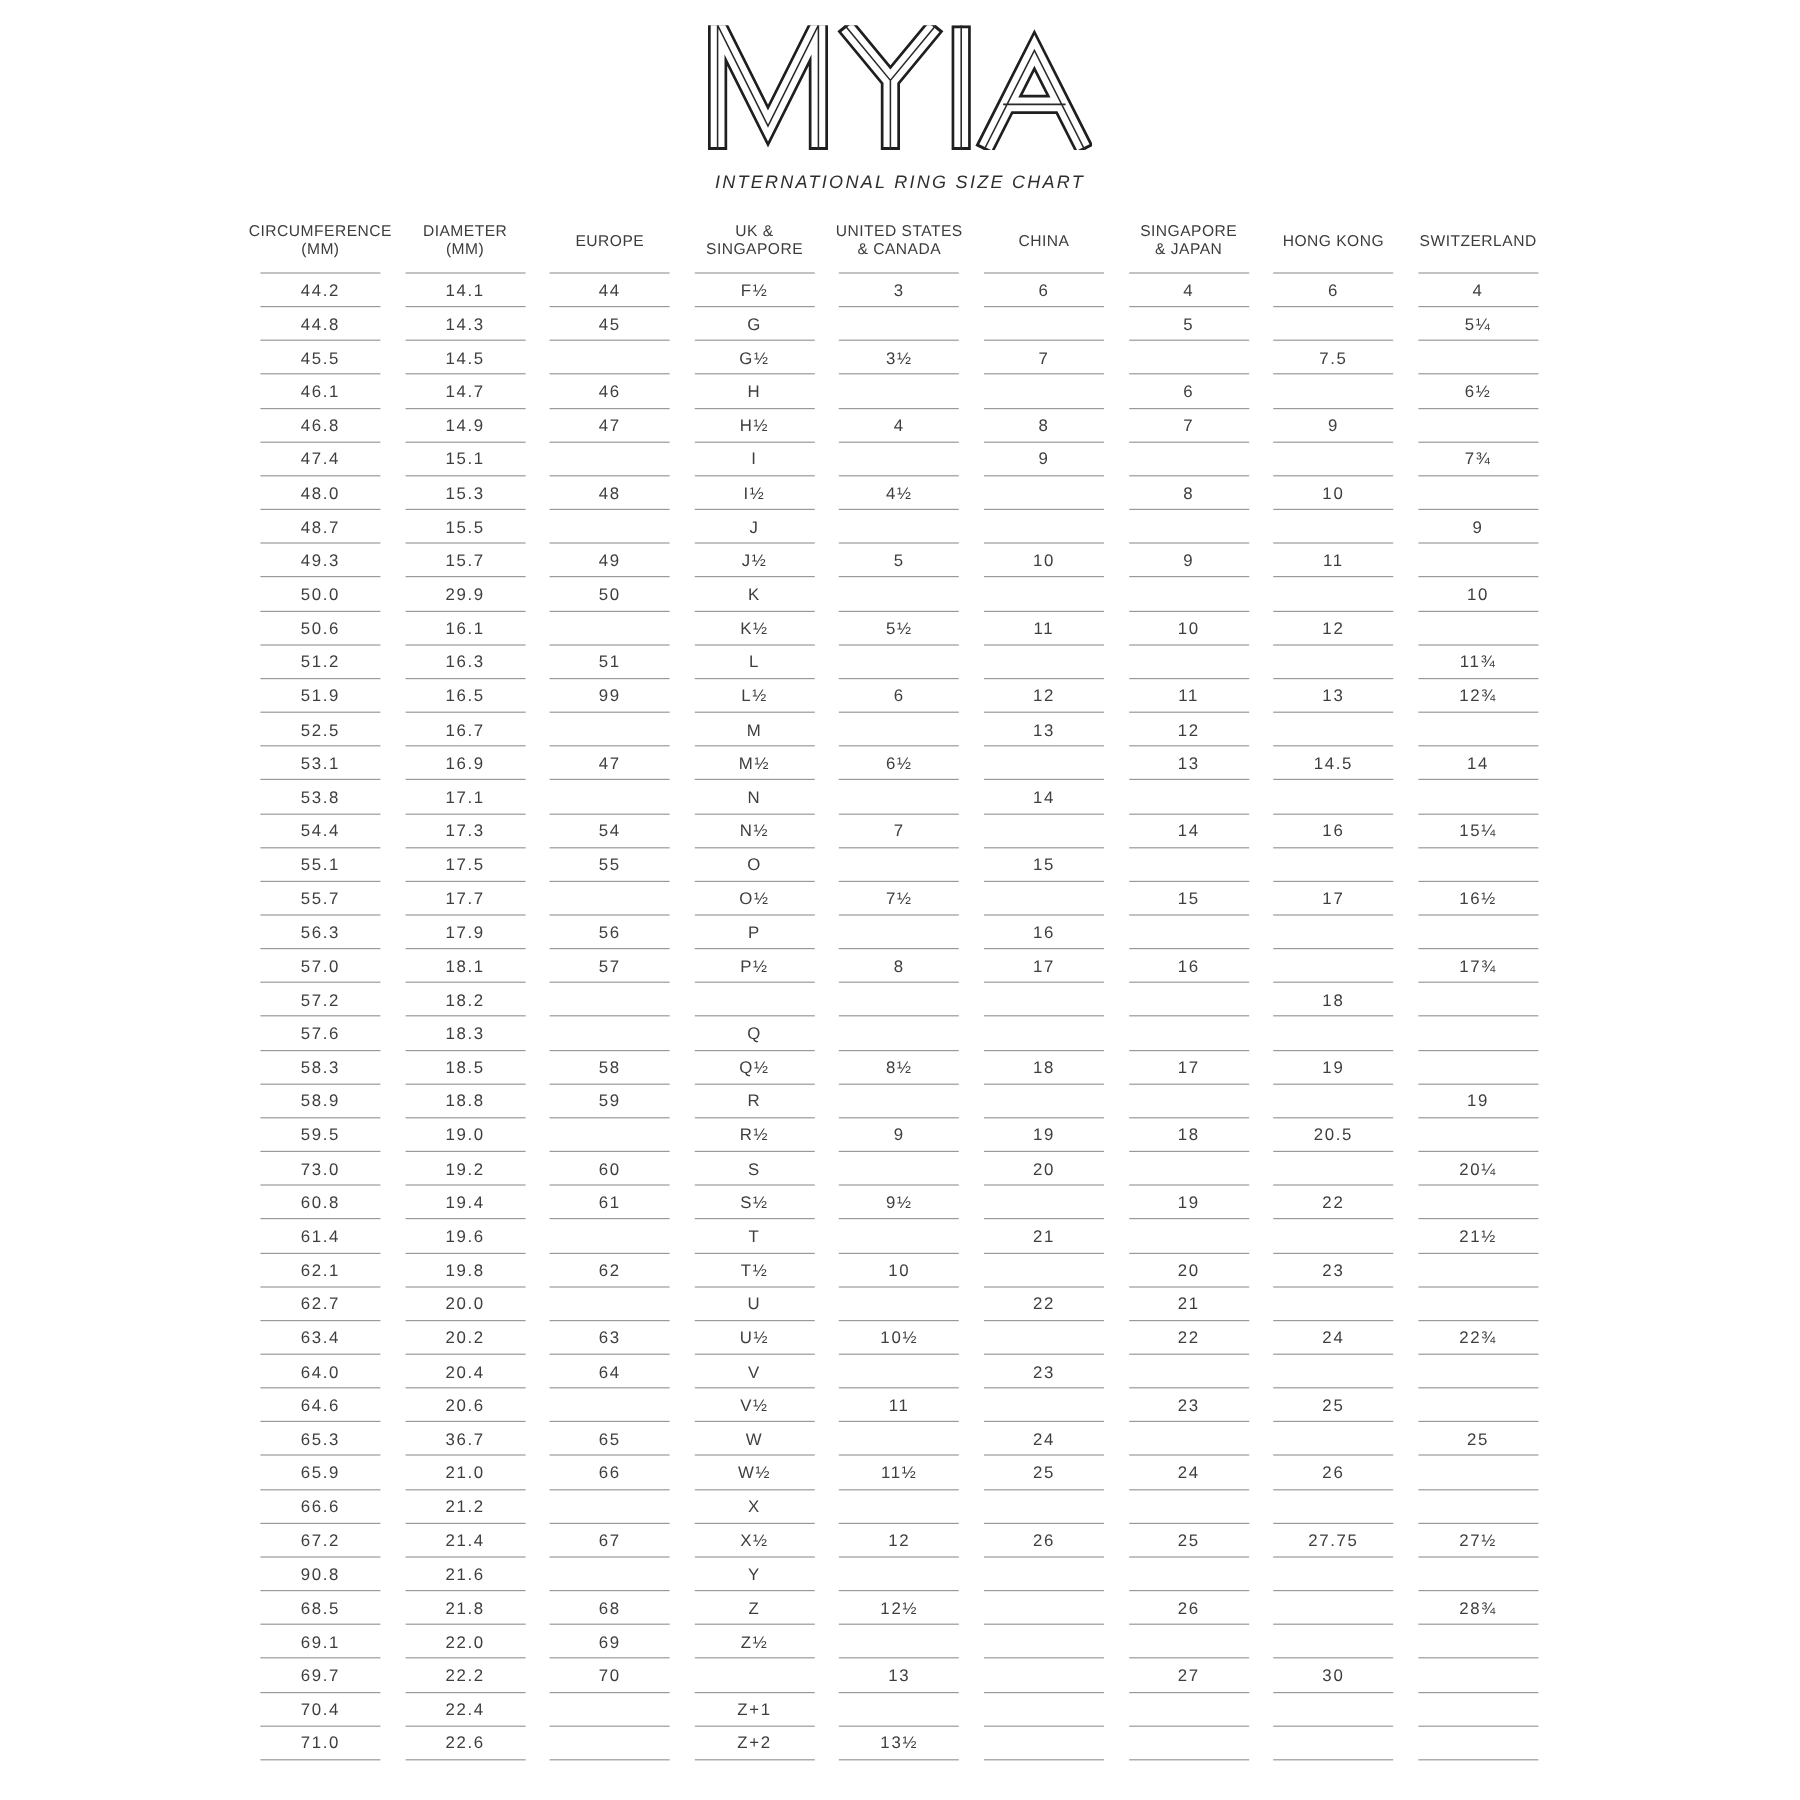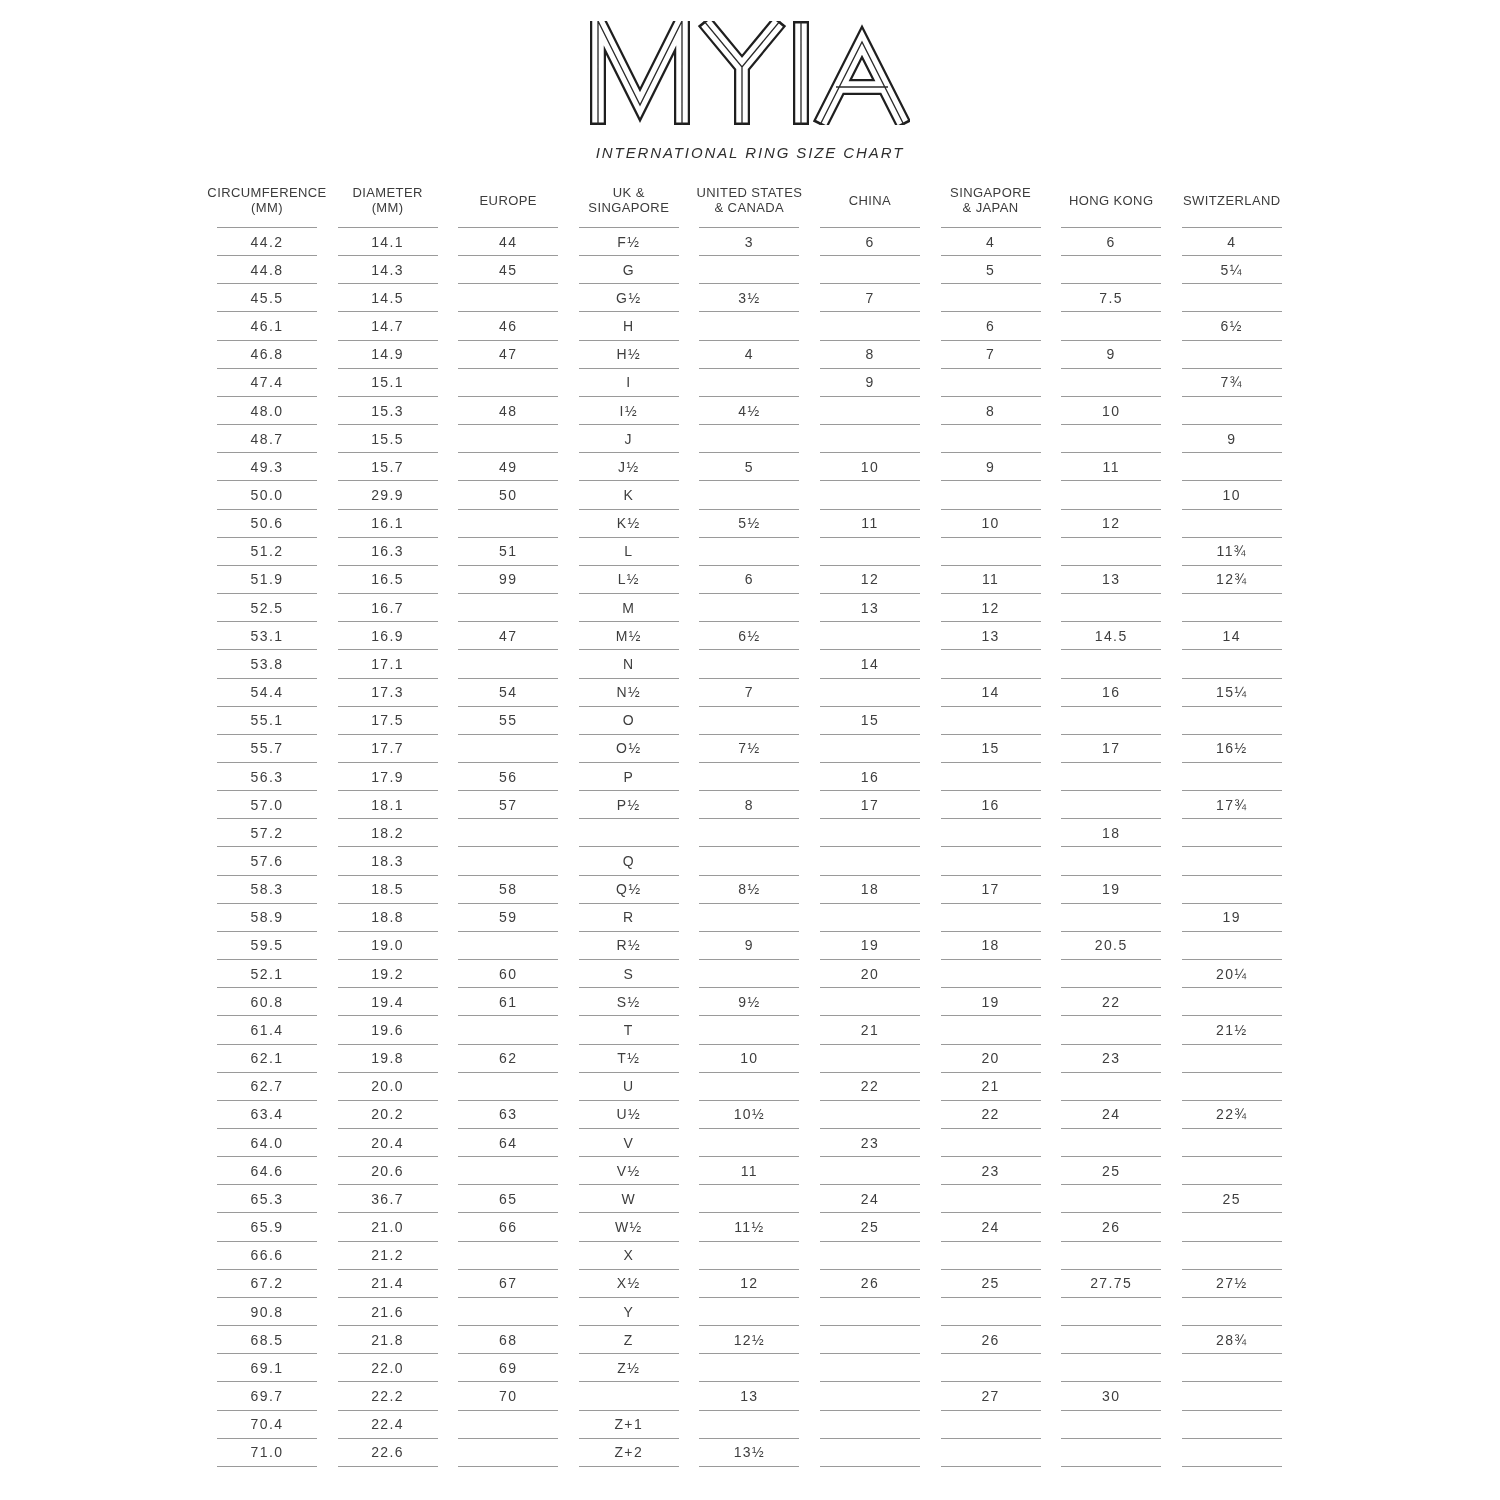--- a/index.html
+++ b/index.html
@@ -347,21 +347,21 @@
     <div class="cell">19</div>
     <div class="cell">59.5</div>
     <div class="cell">19.0</div>
     <div class="cell"></div>
     <div class="cell">R½</div>
     <div class="cell">9</div>
     <div class="cell">19</div>
     <div class="cell">18</div>
     <div class="cell">20.5</div>
     <div class="cell"></div>
-    <div class="cell">52.1</div>
+    <div class="cell">73.0</div>
     <div class="cell">19.2</div>
     <div class="cell">60</div>
     <div class="cell">S</div>
     <div class="cell"></div>
     <div class="cell">20</div>
     <div class="cell"></div>
     <div class="cell"></div>
     <div class="cell">20¼</div>
     <div class="cell">60.8</div>
     <div class="cell">19.4</div>

